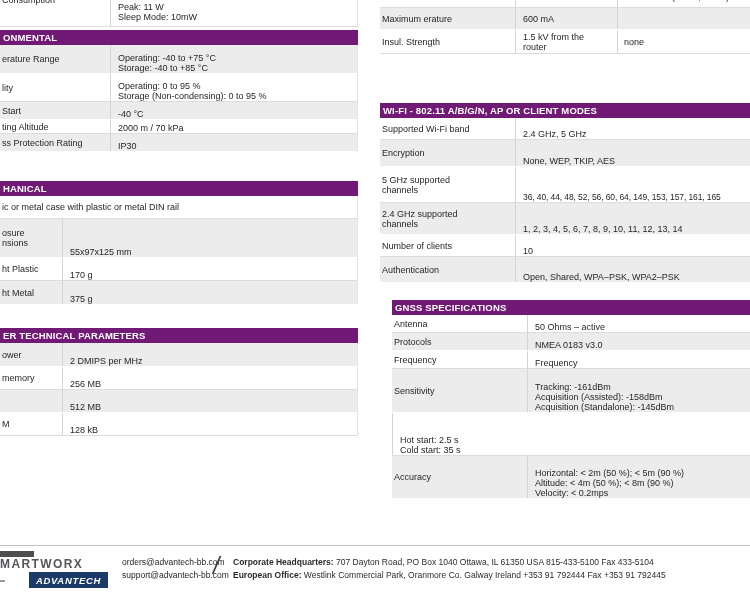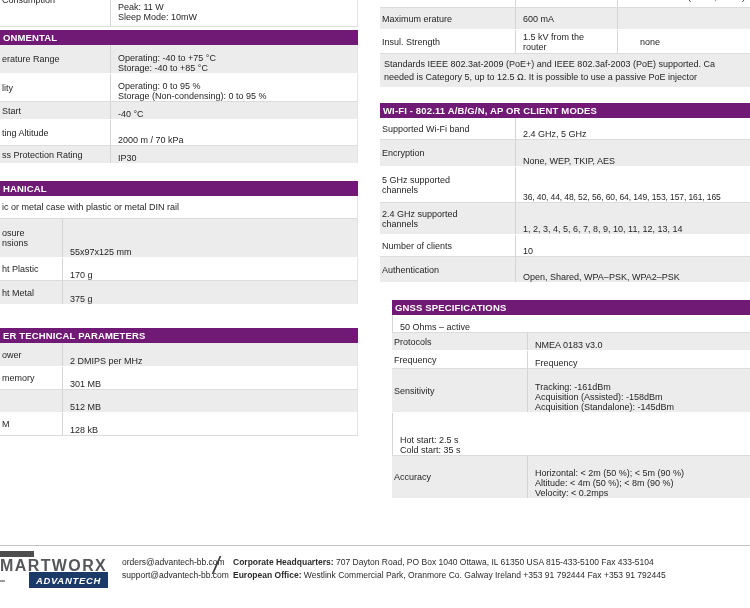--- a/index.html
+++ b/index.html
@@ -22,38 +22,38 @@
           border-right:1px solid #e3e3e3;background:#fff;box-sizing:border-box;white-space:nowrap}
   
   #tableA{left:0;top:0;width:358px;height:27px;border-bottom:1px solid #dcdcdc;
           border-right:1px solid #e3e3e3;overflow:hidden;box-sizing:border-box}
   #tableA .ta-lbl{position:absolute;left:2px;top:-5px}
   #tableA .ta-div{position:absolute;left:110px;top:0;width:1px;height:27px;background:#d4d4d4}
   #tableA .ta-val{position:absolute;left:118px;top:2px;line-height:10px}
   
   .c2{flex:none;width:102px;display:flex;flex-direction:column;justify-content:center;
       padding-left:7px;border-left:1px solid #d4d4d4;box-sizing:border-box;white-space:nowrap}
-  .c3{flex:1;display:flex;flex-direction:column;justify-content:center;padding-left:22px;
+  .c3{flex:1;display:flex;flex-direction:column;justify-content:center;padding-left:6px;
       border-left:1px solid #d4d4d4;box-sizing:border-box;white-space:nowrap}
   .r1clip{height:7px;overflow:hidden;border-bottom:1px solid #dcdcdc}
   .r1clip .r{height:20px;margin-top:-13px;border-bottom:none}
   .note{padding:4px 0 4px 4px;line-height:12.5px;font-size:9px;white-space:nowrap;
         background:#ececec;border-bottom:1px solid #fff}
   .fs85{font-size:8.5px;letter-spacing:-.1px}
   
   #env{left:0;top:30px;width:358px}
   #mech{left:0;top:181px;width:358px}
   #other{left:0;top:328px;width:358px}
   #poe{left:380px;top:0;width:370px}
   #wifi{left:380px;top:103px;width:370px}
   #gnss{left:392px;top:300px;width:370px}
   
   #footer-rule{left:0;top:545px;width:750px;height:1px;background:#c2c2c2}
   #logo-frag-top{left:0;top:551px;width:34px;height:6px;background:#4e4e4e}
-  #logo-smartworx{left:0;top:557px;font-size:16px;font-weight:bold;letter-spacing:1.4px;color:#55565a}
+  #logo-smartworx{left:0;top:557px;font-size:12px;font-weight:bold;letter-spacing:1.4px;color:#55565a}
   #logo-advantech{left:29px;top:572px;width:79px;height:16px;background:#1c3a68;color:#fff;
                   display:flex;align-items:center;justify-content:center;font-size:9.5px;
                   font-weight:bold;font-style:italic;letter-spacing:.7px}
   #logo-frag-left{left:0;top:580px;width:5px;height:2px;background:#9a9a9a}
   #footer-emails{left:122px;top:556px;font-size:8.5px;font-weight:normal;line-height:13px;color:#1f1f1f}
   #footer-slash{left:213px;top:553px;font-size:23px;font-weight:300;font-style:italic;color:#3c3c3c}
   #footer-contacts{left:233px;top:556px;font-size:8.5px;line-height:13px;color:#2b2b2b;white-space:nowrap}
   .bl{font-weight:bold}
 </style>
 </head>
@@ -83,21 +83,21 @@
       <div>Operating: 0 to 95 %</div>
       <div>Storage (Non-condensing):  0 to 95 %</div>
     </div>
   </div>
   <div class="r g lw110" style="height:18px">
     <div class="lbl">Start</div>
     <div class="val">
       <div>-40 °C</div>
     </div>
   </div>
-  <div class="r lw110" style="height:26px">
+  <div class="r lw110" style="height:14px">
     <div class="lbl">ting Altitude</div>
     <div class="val">
       <div>2000 m / 70 kPa</div>
     </div>
   </div>
   <div class="r g lw110" style="height:18px">
     <div class="lbl">ss Protection Rating</div>
     <div class="val">
       <div>IP30</div>
     </div>
@@ -125,21 +125,21 @@
 </div>
 
 <div class="sec tbl left-sec" id="other">
   <div class="bar">ER TECHNICAL PARAMETERS</div>
   <div class="r g lw62" style="height:24px">
     <div class="lbl">ower</div>
     <div class="val">2 DMIPS per MHz</div>
   </div>
   <div class="r lw62" style="height:23px">
     <div class="lbl">memory</div>
-    <div class="val">301 MB</div>
+    <div class="val">256 MB</div>
   </div>
   <div class="r g lw62" style="height:23px">
     <div class="lbl"></div>
     <div class="val">512 MB</div>
   </div>
   <div class="r lw62" style="height:23px">
     <div class="lbl">M</div>
     <div class="val">128 kB</div>
   </div>
 </div>
@@ -158,24 +158,20 @@
     <div class="c3"></div>
   </div>
   <div class="r lw135" style="height:24px">
     <div class="lbl">Insul. Strength</div>
     <div class="c2">
       <div>1.5 kV from the</div>
       <div>router</div>
     </div>
     <div class="c3">none</div>
   </div>
-  <div class="note">
-    <div>Standards IEEE 802.3at-2009 (PoE+) and IEEE 802.3af-2003 (PoE) supported. Ca</div>
-    <div>needed is Category 5, up to 12.5 Ω. It is possible to use a passive PoE injector</div>
-  </div>
 </div>
 
 <div class="sec tbl" id="wifi">
   <div class="bar">WI-FI - 802.11 A/B/G/N, AP OR CLIENT MODES</div>
   <div class="r lw135" style="height:22px">
     <div class="lbl">Supported Wi-Fi band</div>
     <div class="val">2.4 GHz, 5 GHz</div>
   </div>
   <div class="r g lw135" style="height:27px">
     <div class="lbl">Encryption</div>
@@ -201,20 +197,21 @@
   </div>
   <div class="r g lw135" style="height:26px">
     <div class="lbl">Authentication</div>
     <div class="val">Open, Shared, WPA–PSK, WPA2–PSK</div>
   </div>
 </div>
 
 <div class="sec tbl" id="gnss">
   <div class="bar">GNSS SPECIFICATIONS</div>
   <div class="r lw135" style="height:18px">
+    <div class="lbl">Antenna</div>
     <div class="val">50 Ohms – active</div>
   </div>
   <div class="r g lw135" style="height:18px">
     <div class="lbl">Protocols</div>
     <div class="val">NMEA 0183 v3.0</div>
   </div>
   <div class="r lw135" style="height:18px">
     <div class="lbl">Frequency</div>
     <div class="val">Frequency</div>
   </div>

